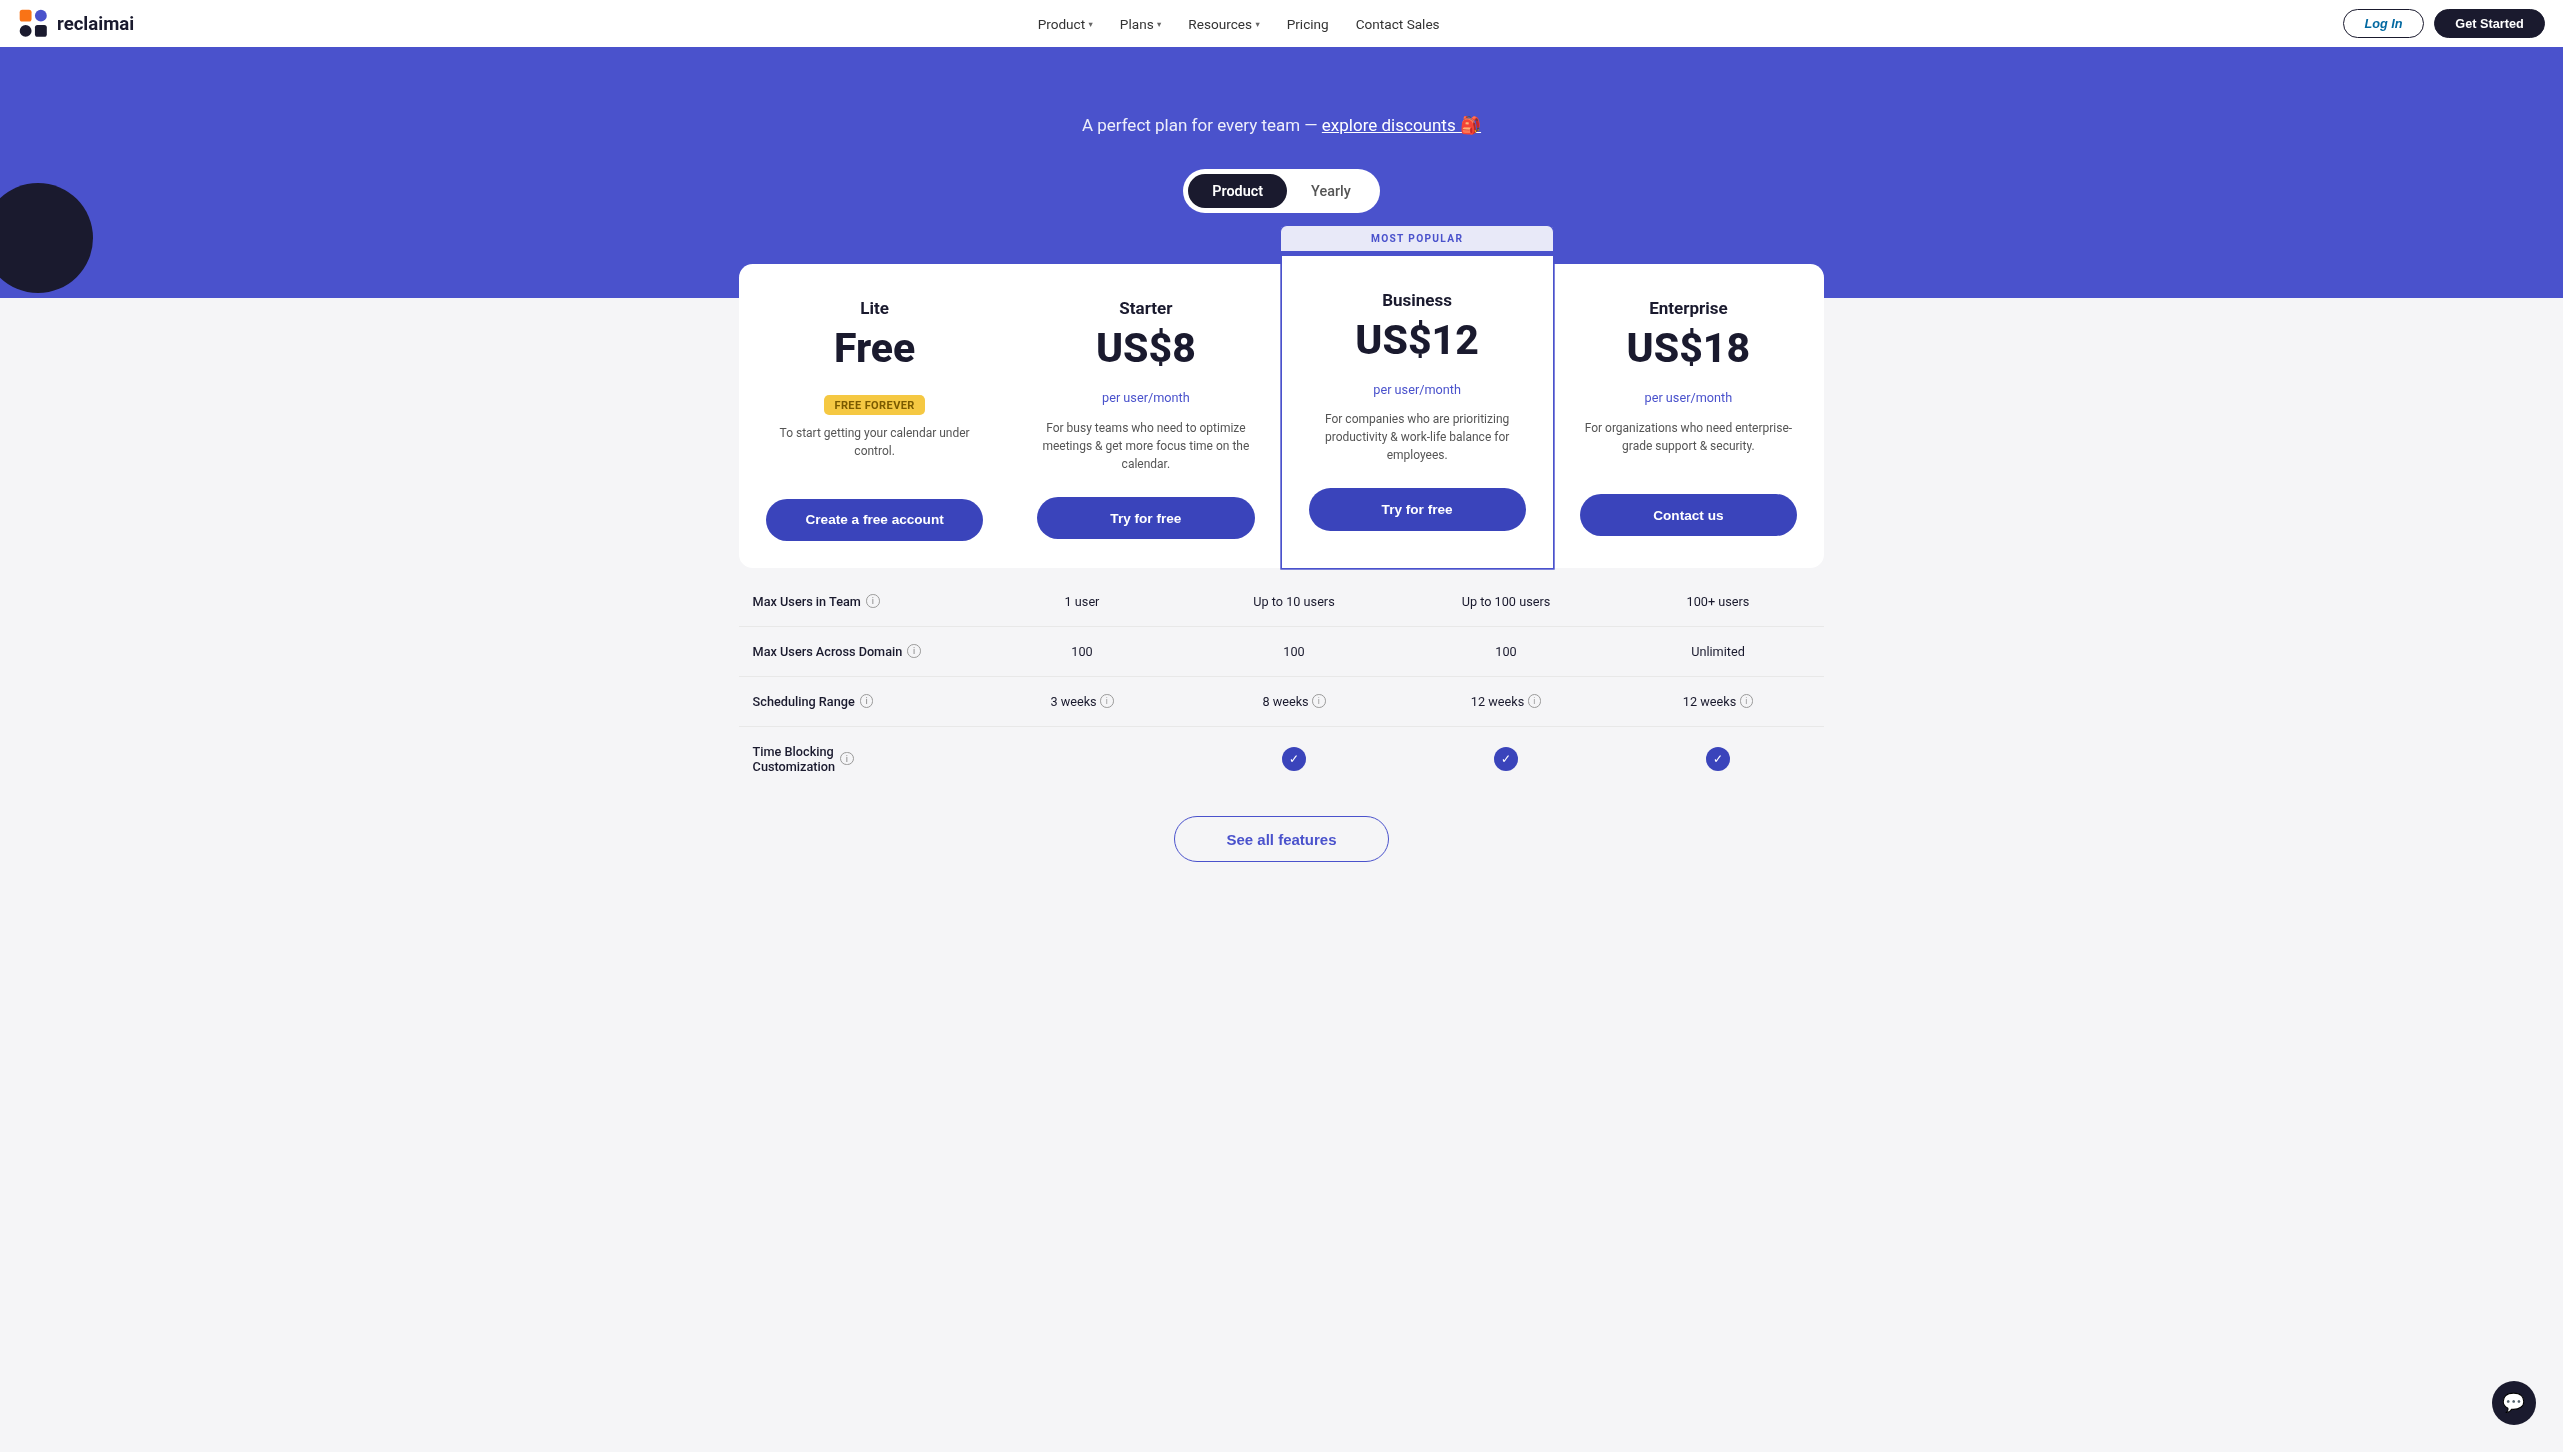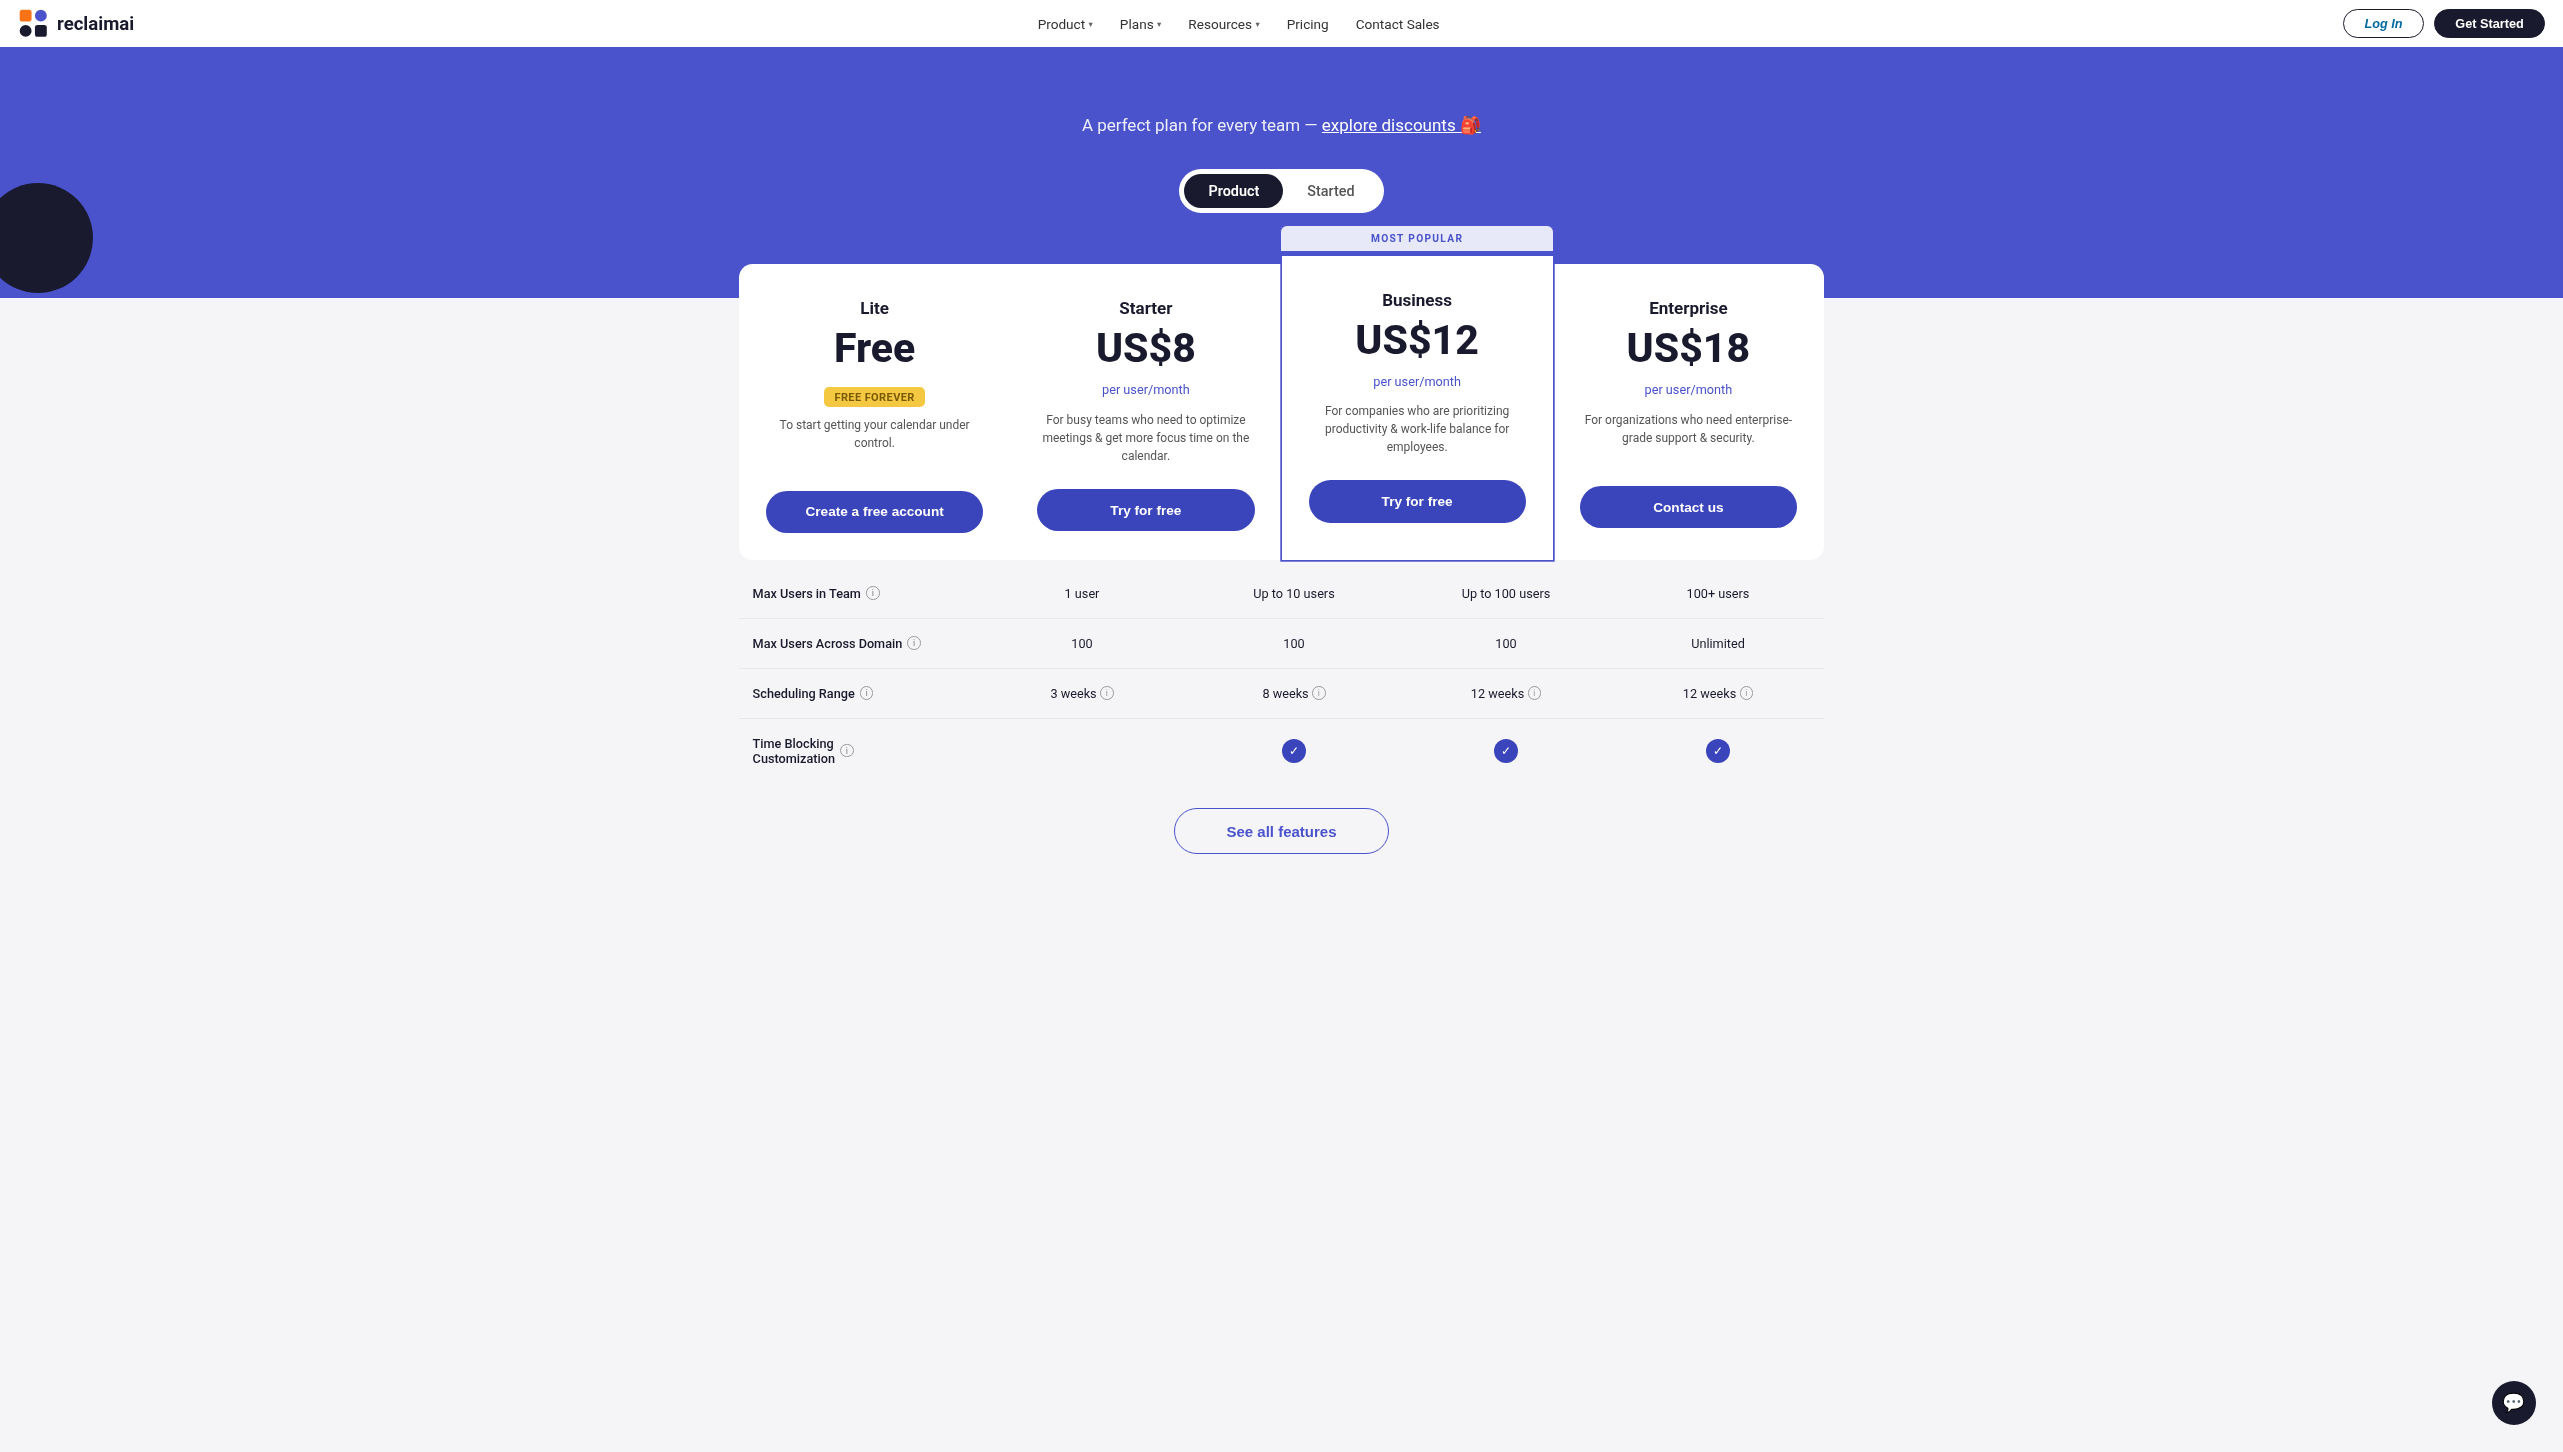--- a/index.html
+++ b/index.html
@@ -203,21 +203,21 @@
       color: #1a1a2e;
       text-align: center;
       margin-bottom: 10.2px;
     }
     .plan-price {
       font-size: 41px;
       font-weight: 800;
       color: #1a1a2e;
       text-align: center;
       line-height: 1;
-      margin-bottom: 13px;
+      margin-bottom: 21px;
     }
     .plan-price-badge {
       display: inline-block;
       background: #f5c842;
       color: #7a5a00;
       font-size: 11px;
       font-weight: 700;
       padding: 3.4px 10.2px;
       border-radius: 5.1px;
       margin: 5.1px auto 8.5px;
@@ -411,21 +411,21 @@
   <div class="deco-circle-pink"></div>
   
 
   <p class="hero-subtitle">
     <span>A perfect plan for every team — </span>
     <a href="#">explore discounts 🎒</a>
   </p>
 
   <div class="billing-toggle">
     <div class="billing-option active">Product</div>
-    <div class="billing-option">Started</div>
+    <div class="billing-option">Yearly</div>
   </div>
 </div>
 
 <div class="pricing-section">
 
   <div class="plans-container">
 
     <div class="plan-card">
       <div class="plan-name">Lite</div>
       <div class="plan-price plan-price-center">Free</div>

